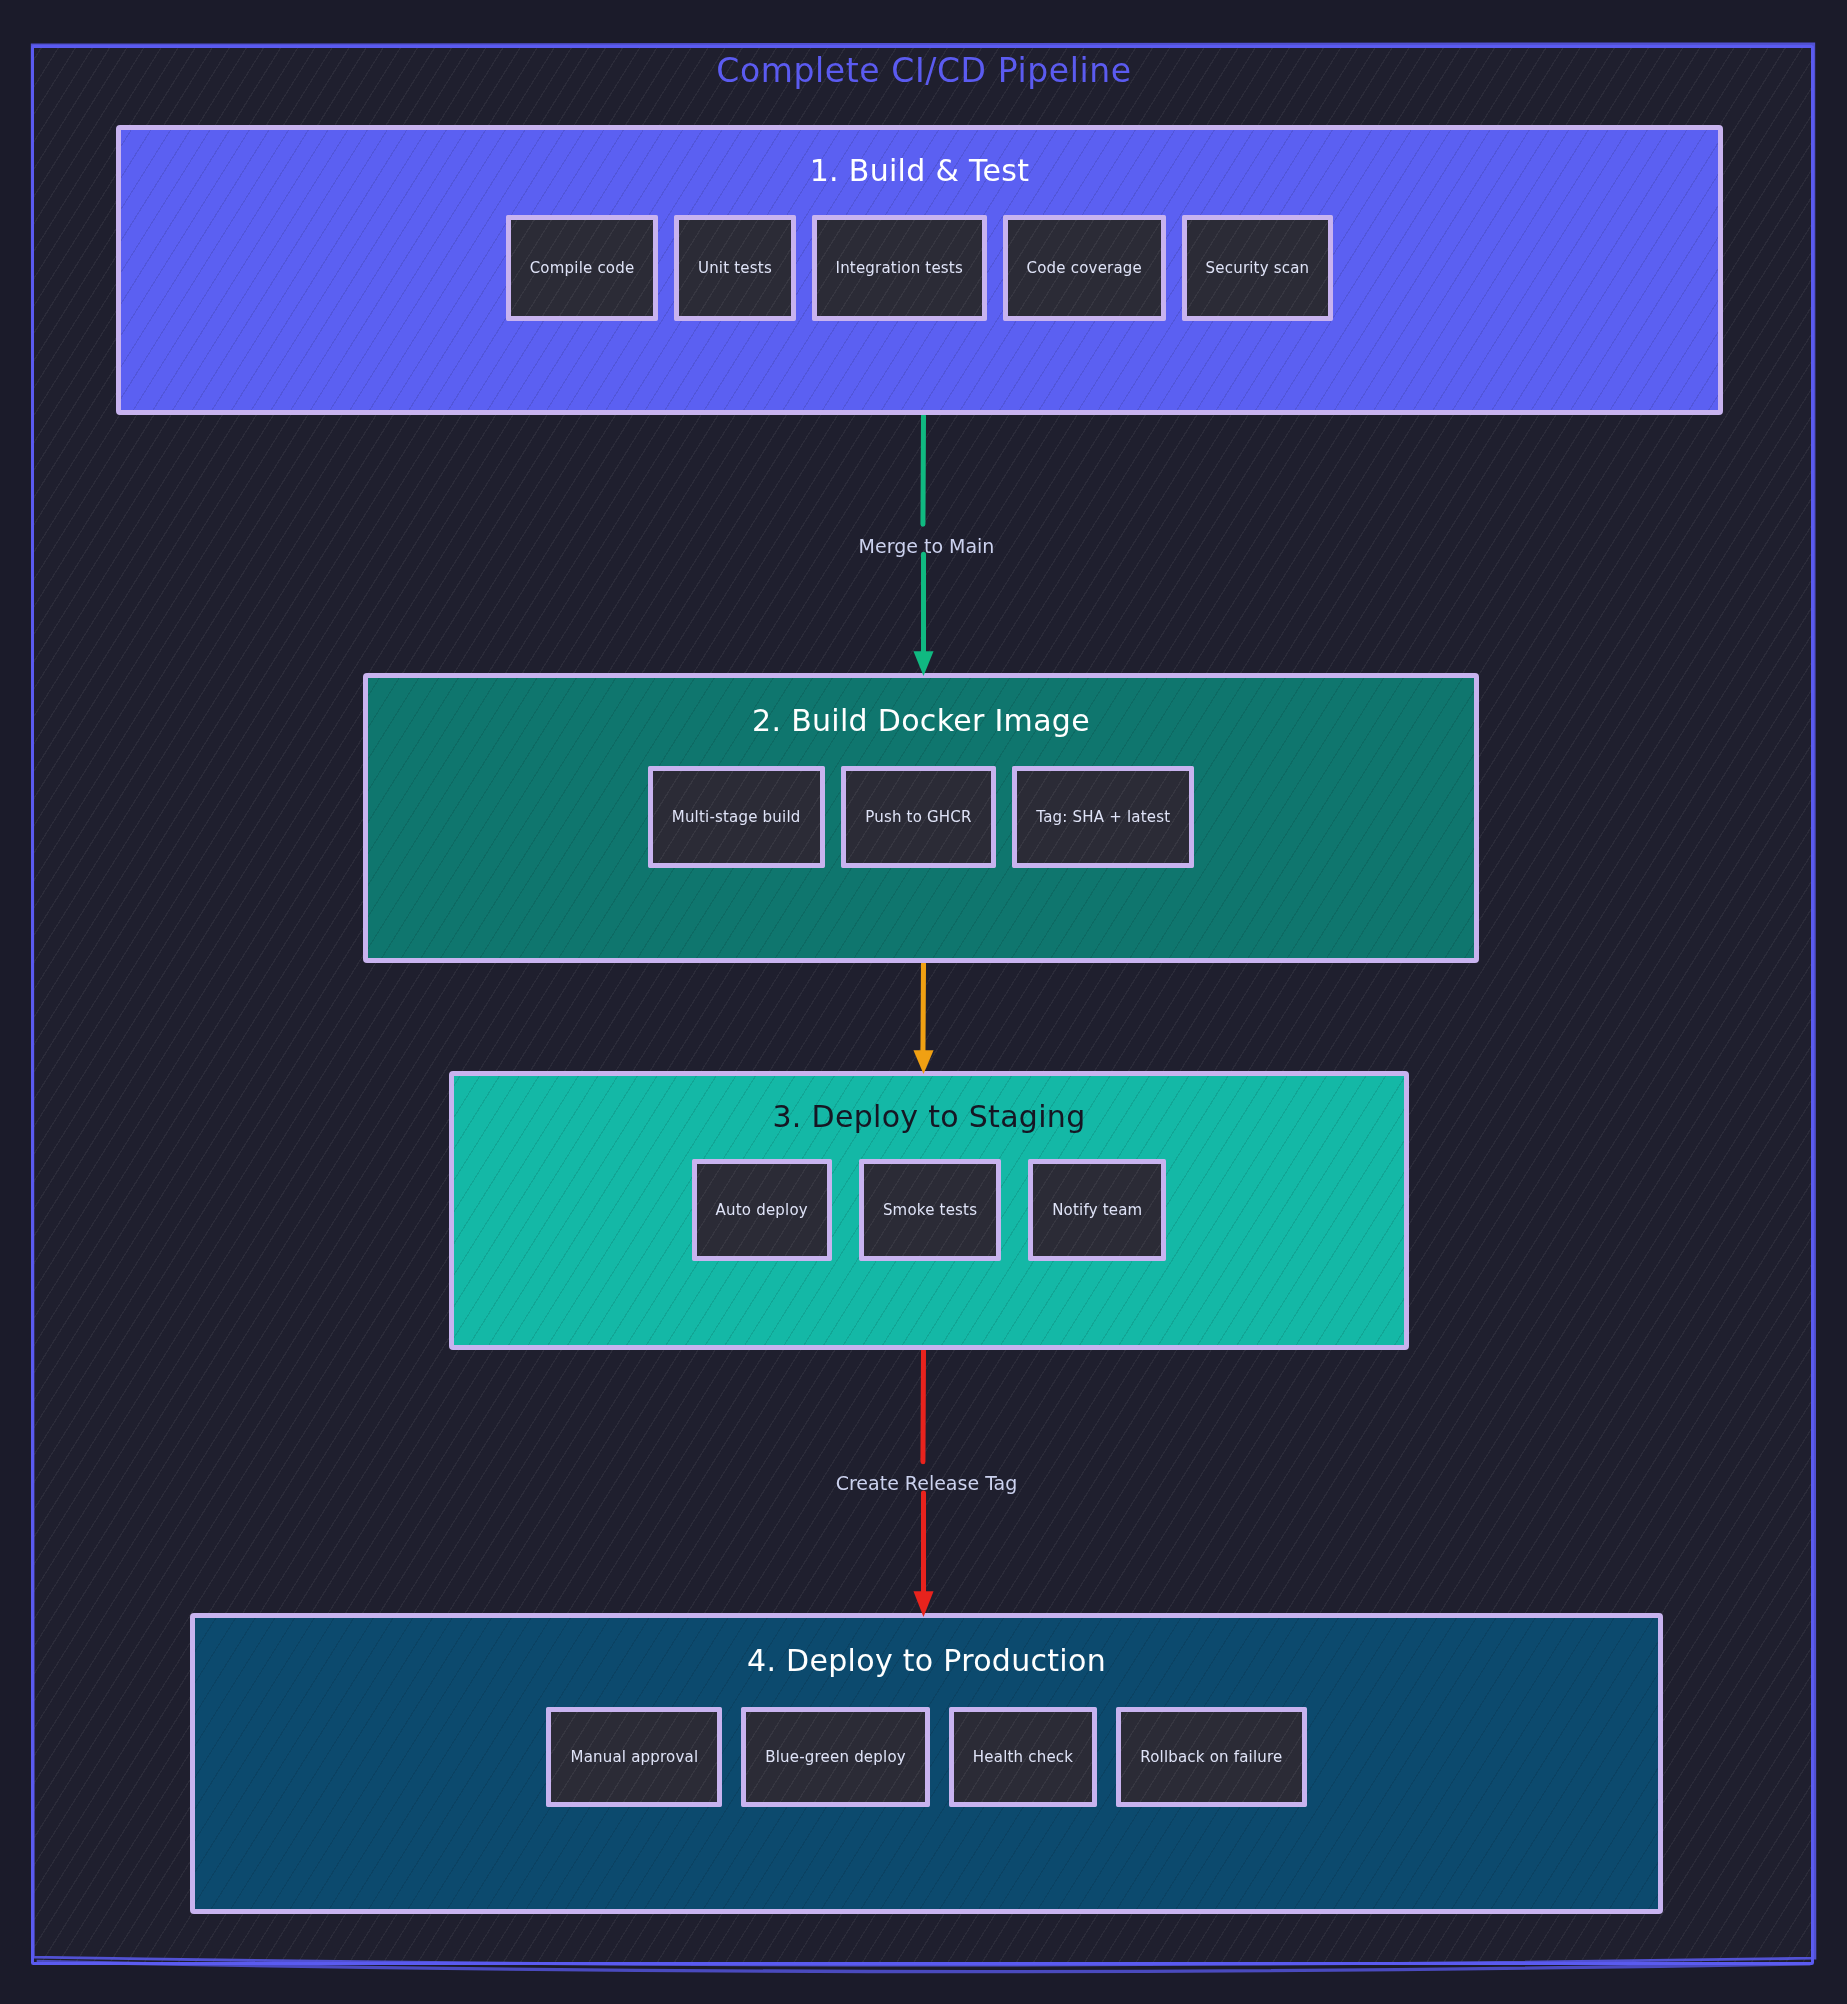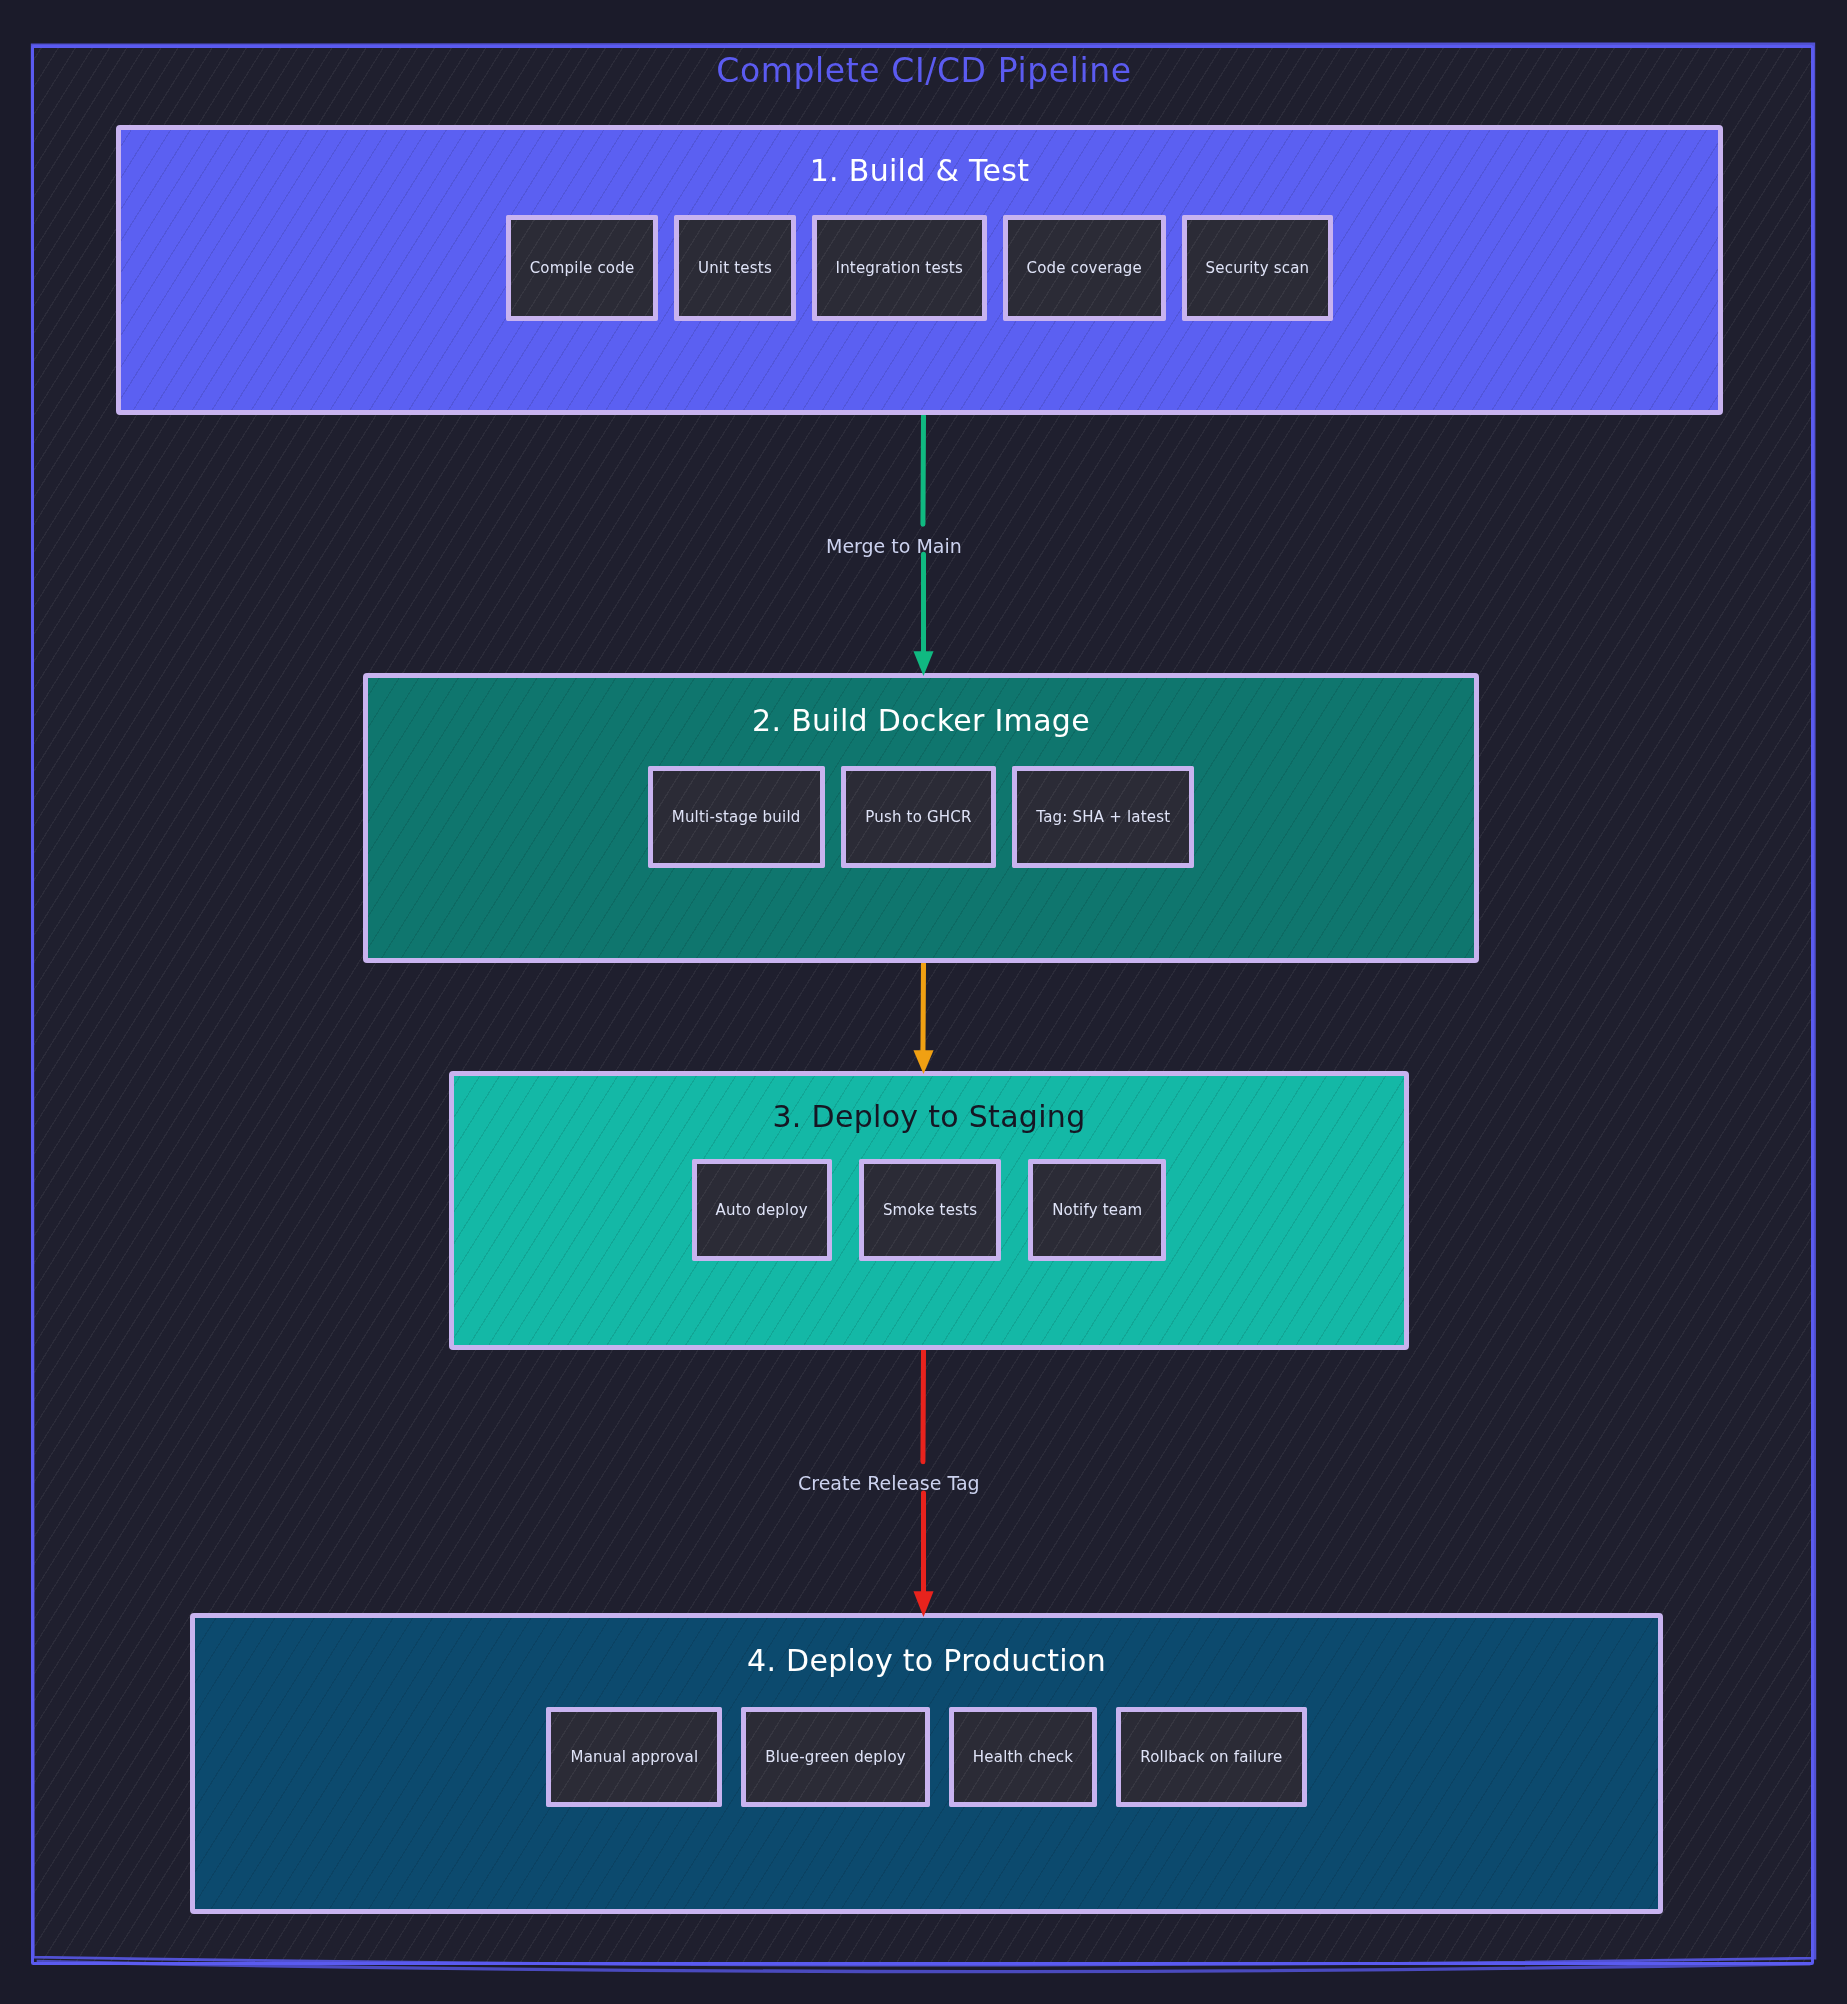--- a/index.html
+++ b/index.html
@@ -159,20 +159,21 @@
   #stage-3 .node-row { top: 83px; gap: 27px; height: 102px; }
   #stage-4 .node-row { top: 89px; gap: 19px; height: 100px; }
 
   
   .arrow {
     position: absolute;
     z-index: 5;
   }
   .arrow-label {
     position: absolute;
+    text-align: center;
     font-size: 19px;
     color: #ccd2ef;
     white-space: nowrap;
     z-index: 6;
   }
 
   #arrow-1 { left: 901px; top: 399px;  }
   #arrow-2 { left: 901px; top: 947px; }
   #arrow-3 { left: 901px; top: 1334px; }
 

